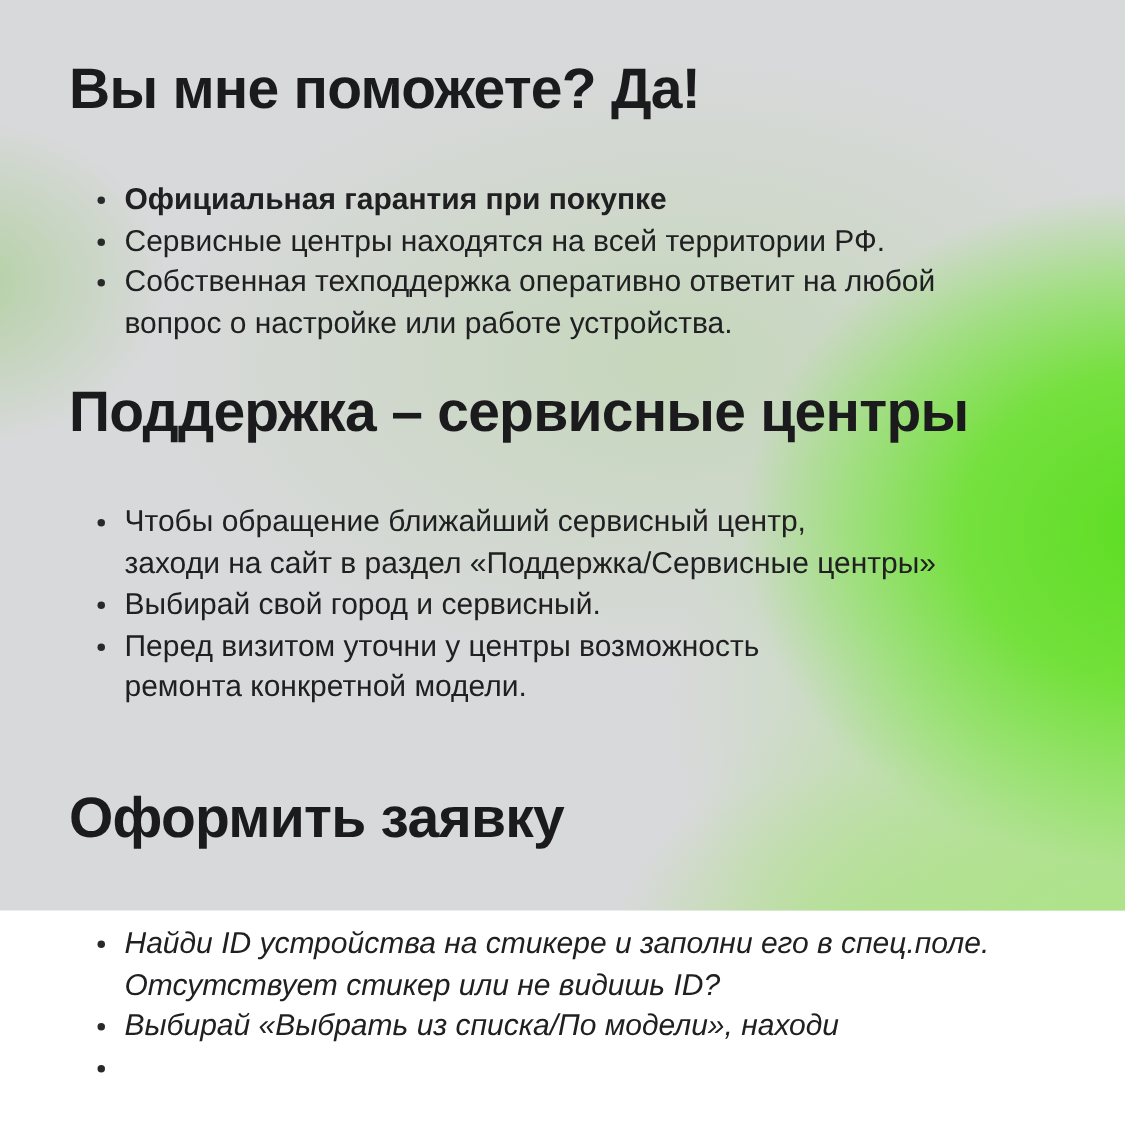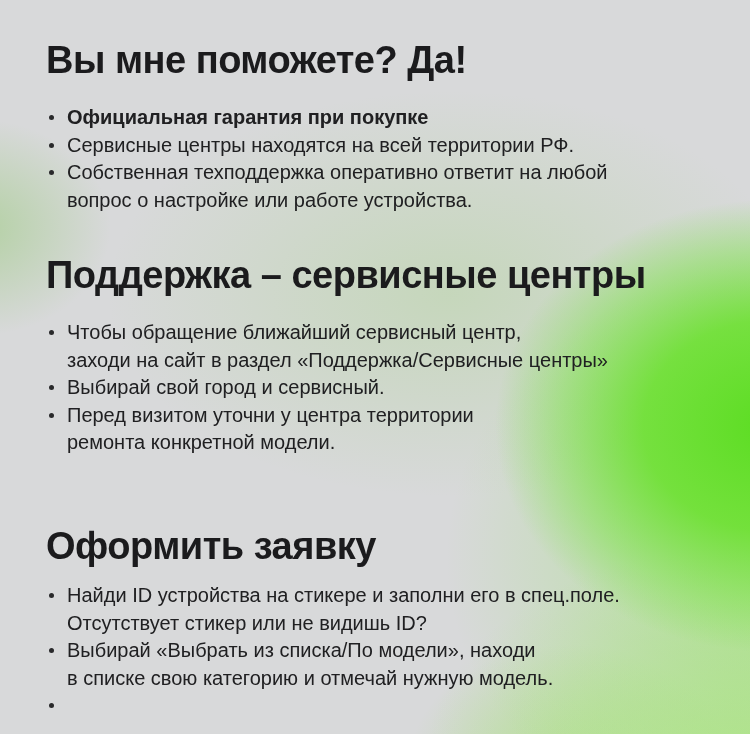--- a/index.html
+++ b/index.html
@@ -8,21 +8,21 @@
   }
   body {
     width: 750px;
     height: 750px;
     overflow: hidden;
     font-family: "Liberation Sans", "DejaVu Sans", sans-serif;
   }
   .slide {
     position: relative;
     width: 750px;
-    height: 734px;
+    height: 607px;
     background-color: #d8d9da;
     background-image:
       
       radial-gradient(380px 310px at 103% 58%,
         rgba(86,221,26,0.95) 0%,
         rgba(106,225,45,0.88) 34%,
         rgba(118,228,62,0.45) 56%,
         rgba(120,228,64,0) 73%),
       
       radial-gradient(520px 430px at 108% 76%,
@@ -54,21 +54,21 @@
     margin: 0;
     font-size: 38px;
     line-height: 44px;
     font-weight: 700;
     letter-spacing: -0.5px;
     color: #1b1b1d;
     white-space: nowrap;
   }
   .bullet-list {
     list-style: none;
-    margin: 0;
+    margin: 16px;
     padding: 0;
     position: absolute;
     left: 46px;
   }
   .bullet-list li {
     display: flex;
     align-items: flex-start;
   }
   .dot {
     flex: 0 0 auto;
@@ -91,21 +91,21 @@
   }
   li.bold .line {
     font-weight: 700;
   }
   
   #title-1 { top: 38px; }
   #list-1  { top: 104px; }
   #title-2 { top: 253px; }
   #list-2  { top: 319px; }
   #title-3 { top: 524px; }
-  #list-3  { top: 582px; }
+  #list-3  { top: 600px; font-style: italic; }
 </style>
 </head>
 <body>
 
 <div class="slide">
 
   <h2 class="section-title section" id="title-1">Вы мне поможете? Да!</h2>
 
   <ul class="bullet-list" id="list-1">
     <li class="bold">
@@ -141,41 +141,40 @@
     </li>
     <li>
       <span class="dot"></span>
       <span class="lines">
         <span class="line">Выбирай свой город и сервисный.</span>
       </span>
     </li>
     <li>
       <span class="dot"></span>
       <span class="lines">
-        <span class="line">Перед визитом уточни у центра территории</span>
+        <span class="line">Перед визитом уточни у центры возможность</span>
         <span class="line">ремонта конкретной модели.</span>
       </span>
     </li>
   </ul>
 
   <h2 class="section-title section" id="title-3">Оформить заявку</h2>
 
   <ul class="bullet-list" id="list-3">
     <li>
       <span class="dot"></span>
       <span class="lines">
         <span class="line">Найди ID устройства на стикере и заполни его в спец.поле.</span>
         <span class="line">Отсутствует стикер или не видишь ID?</span>
       </span>
     </li>
     <li>
       <span class="dot"></span>
       <span class="lines">
         <span class="line">Выбирай «Выбрать из списка/По модели», находи</span>
-        <span class="line">в списке свою категорию и отмечай нужную модель.</span>
       </span>
     </li>
     <li>
       <span class="dot"></span>
     </li>
   </ul>
 
 </div>
 
 </body></html>

